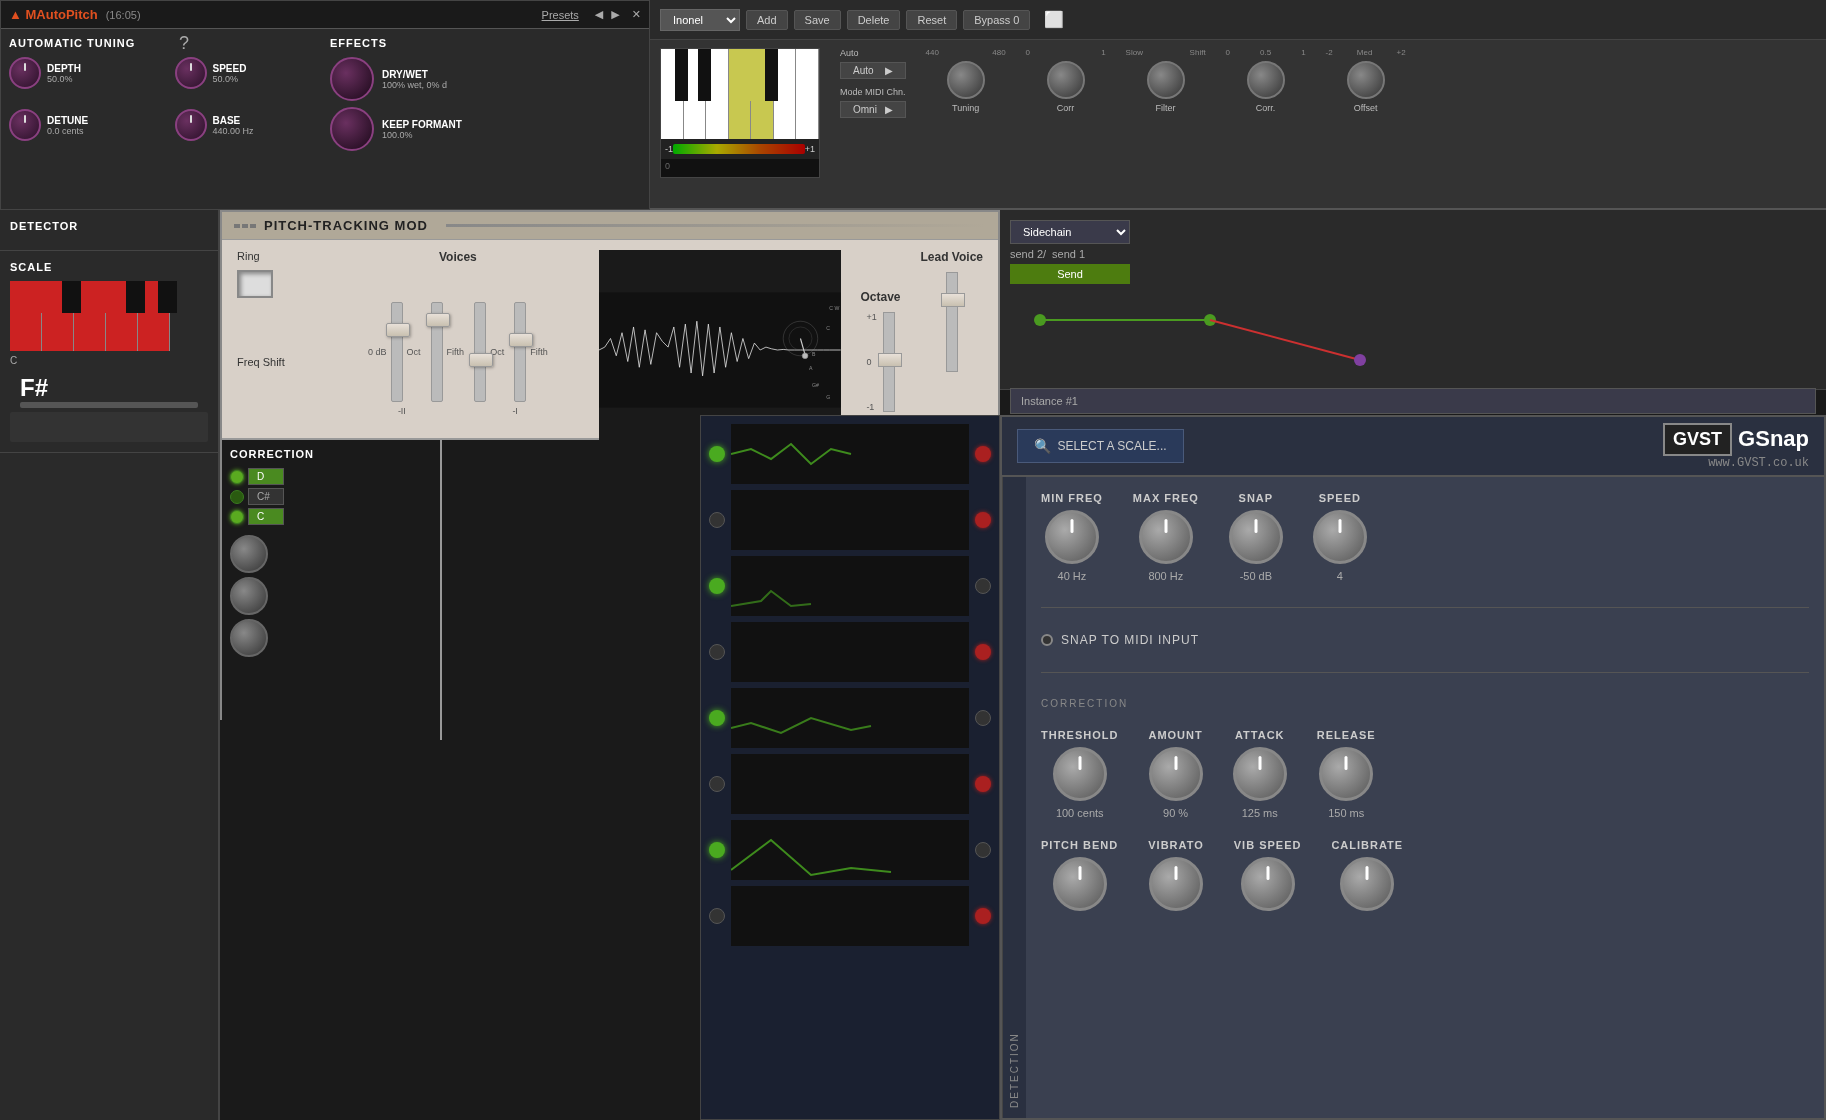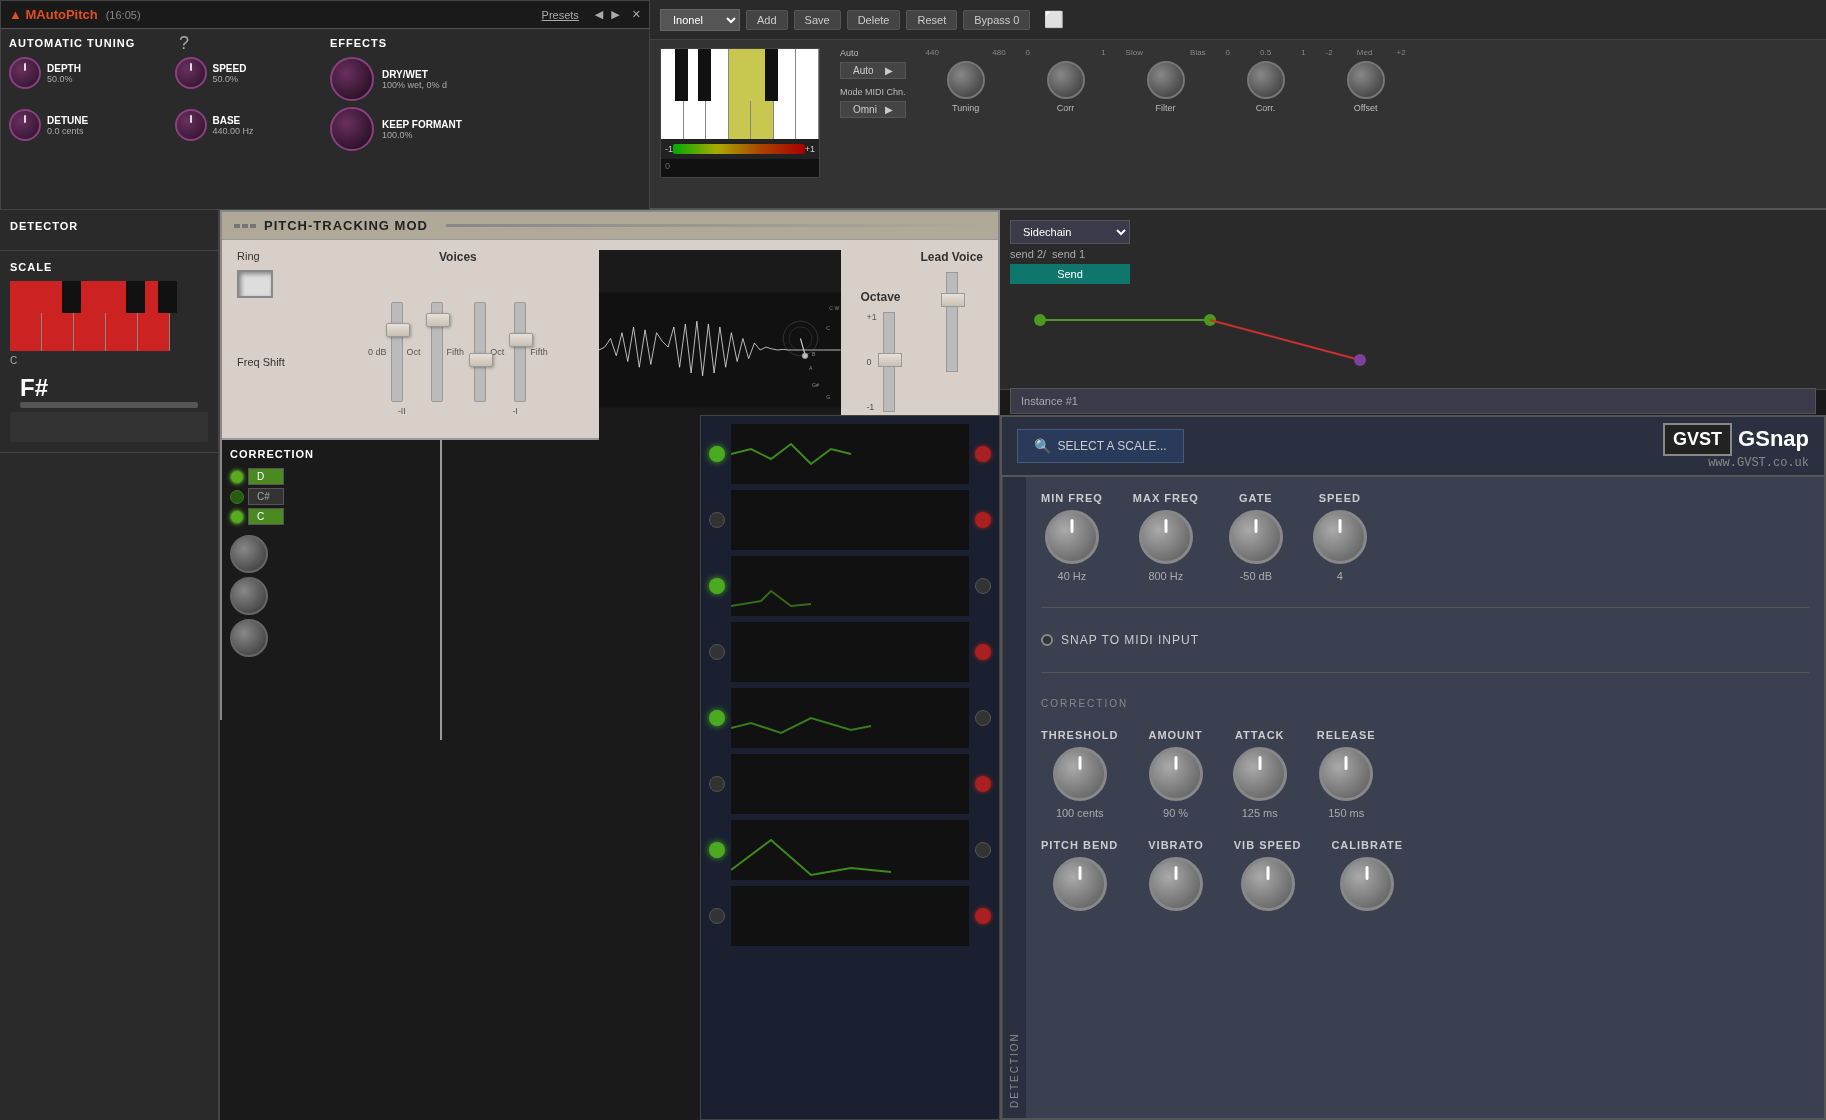--- a/index.html
+++ b/index.html
@@ -253,21 +253,21 @@
     }
     .routing-select {
       background: #3a3a4a;
       color: #fff;
       border: 1px solid #555;
       padding: 4px 8px;
       font-size: 11px;
       width: 120px;
     }
     .send-btn {
-      background: #0f766e;
+      background: #4d7c0f;
       color: #fff;
       border: none;
       padding: 4px 16px;
       font-size: 11px;
       text-align: center;
     }
     .instance-box {
       background: #3a3a4a;
       color: #aaa;
       font-size: 11px;
@@ -829,21 +829,21 @@
         <div style="display:flex;justify-content:space-between;width:80px;font-size:8px;color:#888">
           <span>0</span>
           <span>1</span>
         </div>
         <div class="ctrl-knob"></div>
         <div class="ctrl-label">Corr</div>
       </div>
       <div class="ctrl-group">
         <div style="display:flex;justify-content:space-between;width:80px;font-size:8px;color:#888">
           <span>Slow</span>
-          <span>Bias</span>
+          <span>Shift</span>
         </div>
         <div class="ctrl-knob"></div>
         <div class="ctrl-label">Filter</div>
       </div>
       <div class="ctrl-group">
         <div style="display:flex;justify-content:space-between;width:80px;font-size:8px;color:#888">
           <span>0</span>
           <span>0.5</span>
           <span>1</span>
         </div>
@@ -1174,21 +1174,21 @@
           <div class="gsnap-knob-label">MIN FREQ</div>
           <div class="gsnap-knob"></div>
           <div class="gsnap-knob-value">40 Hz</div>
         </div>
         <div class="gsnap-knob-group">
           <div class="gsnap-knob-label">MAX FREQ</div>
           <div class="gsnap-knob"></div>
           <div class="gsnap-knob-value">800 Hz</div>
         </div>
         <div class="gsnap-knob-group">
-          <div class="gsnap-knob-label">GATE</div>
+          <div class="gsnap-knob-label">SNAP</div>
           <div class="gsnap-knob"></div>
           <div class="gsnap-knob-value">-50 dB</div>
         </div>
         <div class="gsnap-knob-group">
           <div class="gsnap-knob-label">SPEED</div>
           <div class="gsnap-knob"></div>
           <div class="gsnap-knob-value">4</div>
         </div>
       </div>
 

